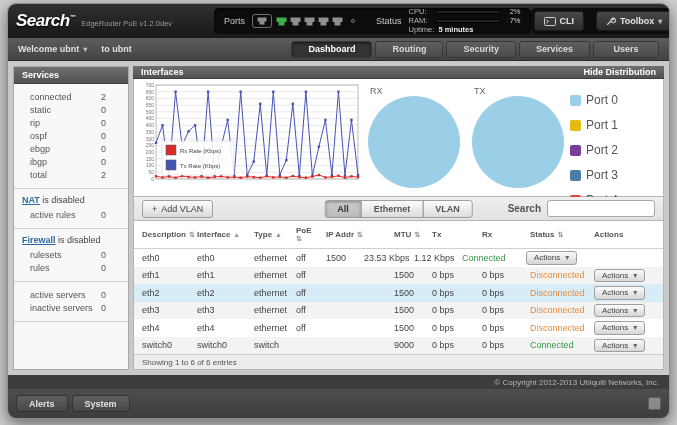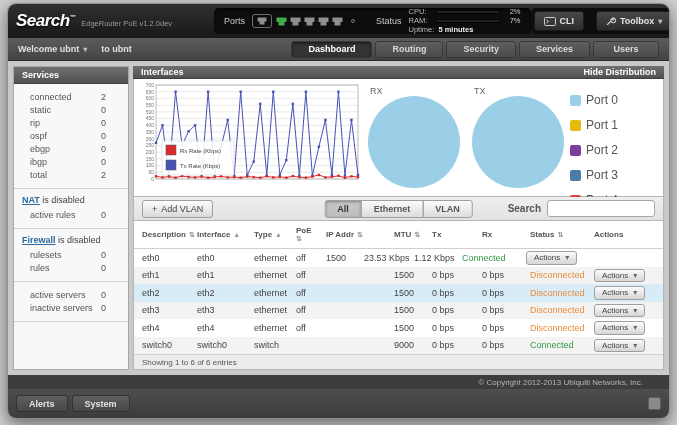--- a/index.html
+++ b/index.html
@@ -98,21 +98,21 @@
   .drow.alt { background:#f3f3f3; }
   .drow.selected { background:#d8ecf8; }
   .status-Connected { color:#339944; }
   .status-Disconnected { color:#e98b3a; }
   .actions-btn { background:linear-gradient(#fbfbfb,#d6d6d6); border:1px solid #9f9f9f; border-radius:3px; font-size:8px;
     color:#444; height:13.5px; padding:0 7px; display:inline-flex; align-items:center; gap:5px; cursor:pointer; }
   .tfoot { height:15px; background:#ececec; border-top:1px solid #cfcfcf; display:flex; align-items:center; padding-left:8px; font-size:8px; color:#555; }
 
   
   .copyright-bar { position:absolute; left:0; right:0; bottom:29px; height:14px; background:#3d3d3d;
-    display:flex; align-items:center; justify-content:flex-end; padding-right:26px; }
+    display:flex; align-items:center; justify-content:flex-end; padding-right:10px; }
   .copyright-bar span { color:#b5b5b5; font-size:8px; }
   .bottom-bar { position:absolute; left:0; right:0; bottom:0; height:29px; background:linear-gradient(#4e4e4e,#3c3c3c);
     display:flex; align-items:center; padding:0 8px; gap:4px; }
   .bottom-tab { background:linear-gradient(#5f5f5f,#474747); border:1px solid #333; border-radius:3px; color:#e3e3e3;
     font-size:9px; font-weight:bold; height:17px; padding:0 12px; display:flex; align-items:center; cursor:pointer; }
   .grip-btn { margin-left:auto; width:13px; height:13px; background:#8a8a8a; border:1px solid #5f5f5f; border-radius:2px; cursor:pointer; }
 </style>
 </head>
 <body>
 

